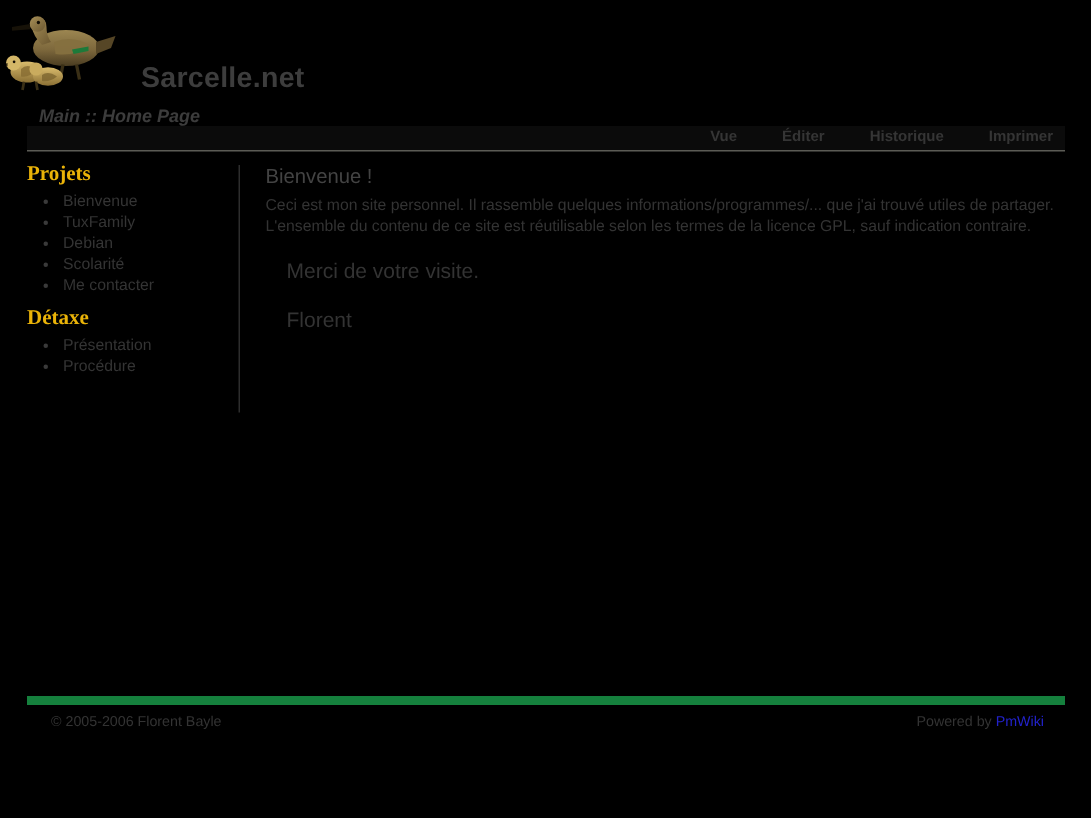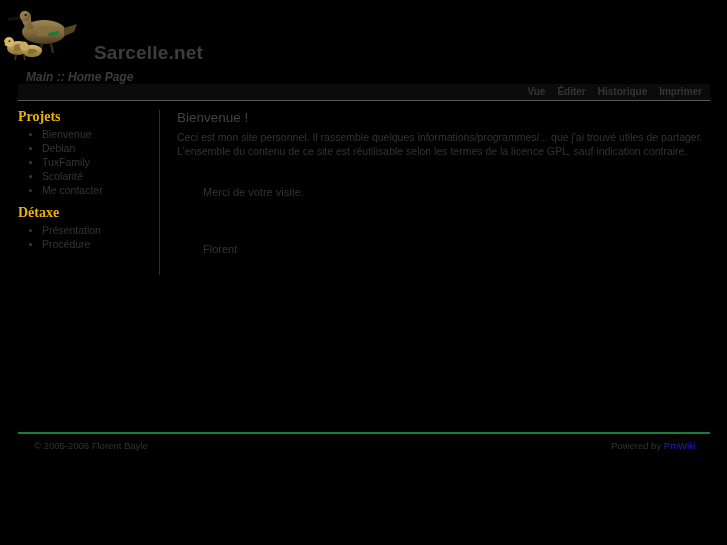--- a/index.html
+++ b/index.html
@@ -61,21 +61,21 @@
     height: 17px;
     background: #0b0b0b;
     border-bottom: 1px solid #5b5b55;
     box-sizing: border-box;
   }
   #navlinks {
     position: absolute;
     right: 8px;
     top: 1px;
     display: flex;
-    gap: 12px;
+    gap: 30px;
     align-items: flex-end;
     height: 14px;
   }
   .navlink {
     font-size: 10px;
     font-weight: bold;
     color: #353535;
     text-decoration: none;
     white-space: nowrap;
     cursor: pointer;
@@ -149,38 +149,38 @@
   }
   #content p.para {
     font-size: 10.5px;
     color: #333333;
     margin: 0;
     padding: 0;
     line-height: 14px;
     white-space: nowrap;
   }
   #content p.indented {
-    font-size: 11px;
+    font-size: 14px;
     color: #333333;
-    margin: 16px;
+    margin: 4px;
     padding: 0 0 0 10px;
     line-height: 14px;
     white-space: nowrap;
   }
   .gap-a { height: 11px; }
   .gap-b { height: 11px; }
 
   
   #footer {
     position: absolute;
     left: 18px;
-    top: 432px;
+    top: 464px;
     width: 692px;
     height: 24px;
-    border-top: 2px solid #15803d;
+    border-top: 6px solid #15803d;
   }
   #footer-left {
     position: absolute;
     left: 16px;
     top: 6px;
     font-size: 9.5px;
     color: #333333;
     white-space: nowrap;
   }
   #footer-right {
@@ -261,22 +261,22 @@
     <a class="navlink" href="#">Historique</a>
     <a class="navlink" href="#">Imprimer</a>
   </div>
 </div>
 
 <div id="sidebar">
 
   <div class="side-head">Projets</div>
   <ul class="side-list">
     <li><span class="bullet"></span><span>Bienvenue</span></li>
+    <li><span class="bullet"></span><span>TuxFamily</span></li>
     <li><span class="bullet"></span><span>Debian</span></li>
-    <li><span class="bullet"></span><span>TuxFamily</span></li>
     <li><span class="bullet"></span><span>Scolarité</span></li>
   </ul>
 
   <ul class="side-list">
     <li><span class="bullet"></span><span>Me contacter</span></li>
   </ul>
 
   <div class="side-head spaced">Détaxe</div>
   <ul class="side-list">
     <li><span class="bullet"></span><span>Présentation</span></li>

